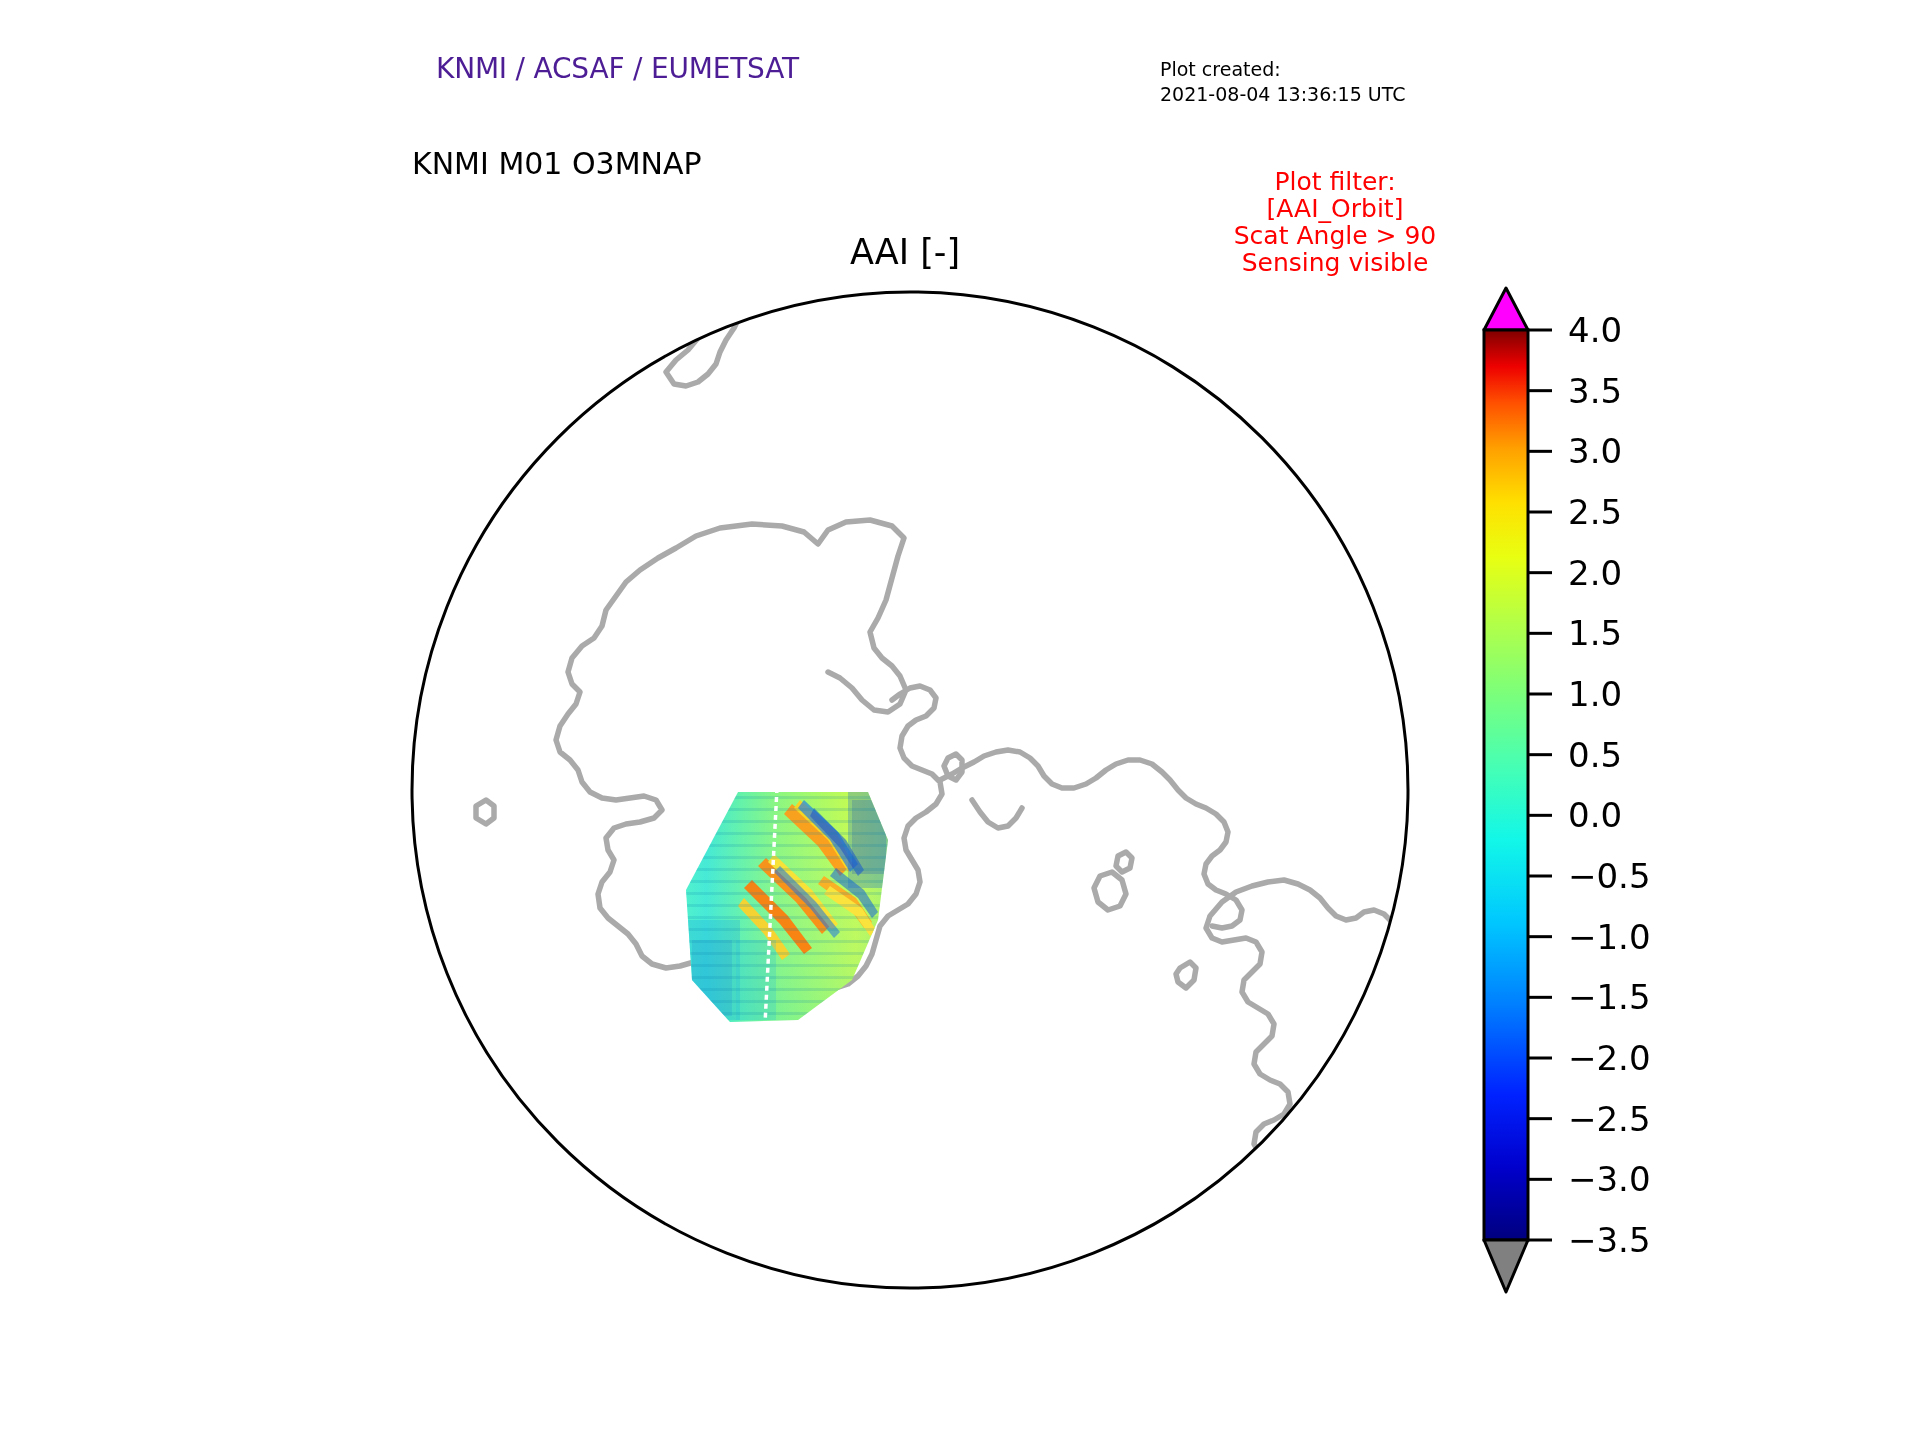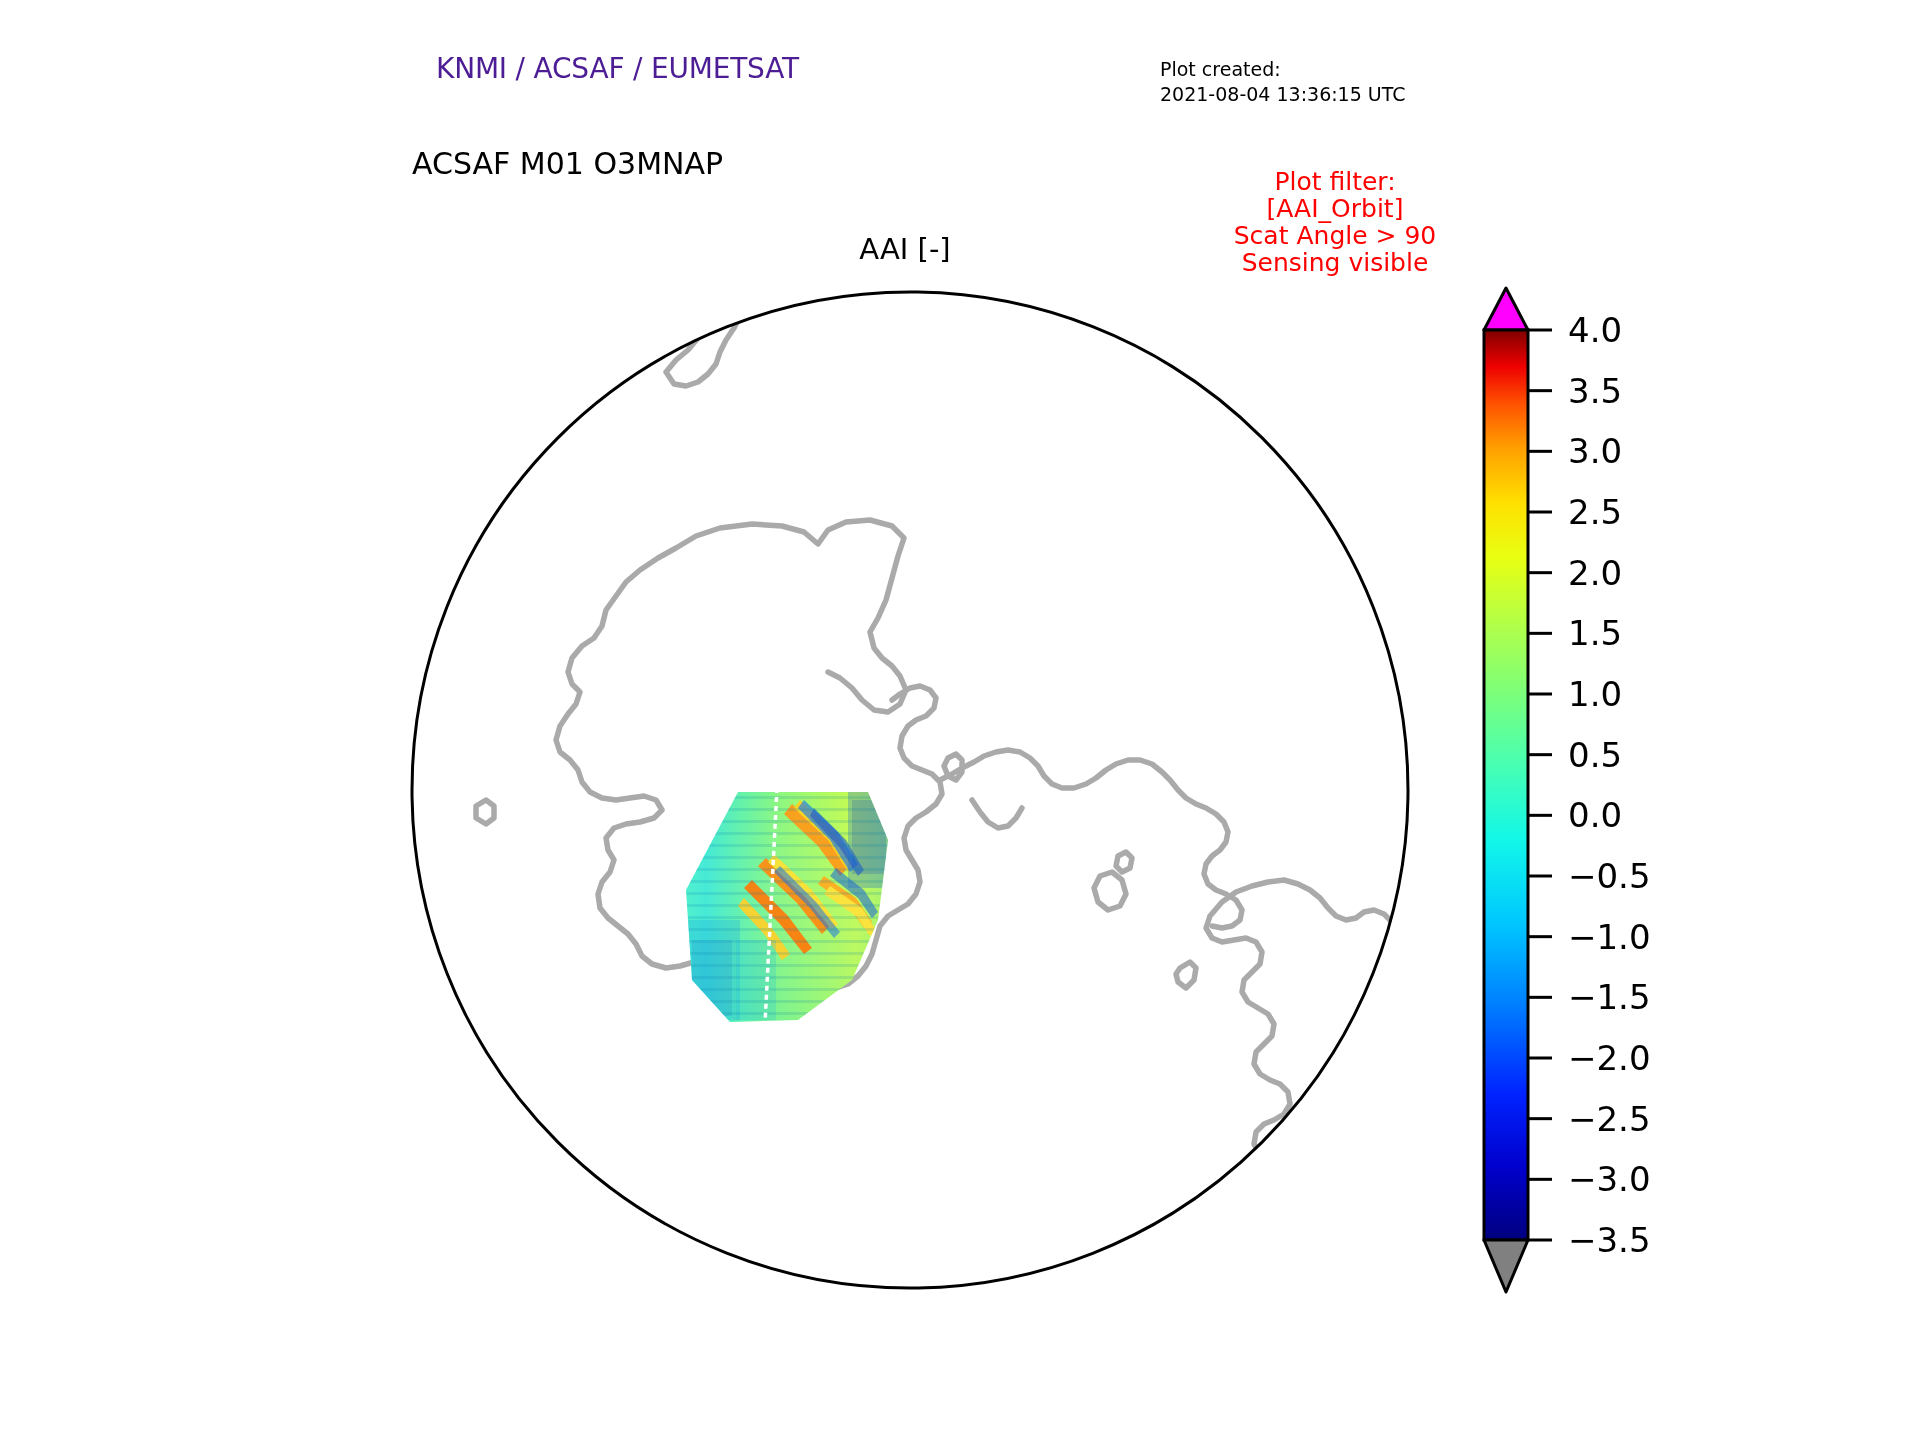--- a/index.html
+++ b/index.html
@@ -54,21 +54,21 @@
     line-height: 27px;
     color: #ff0000;
     white-space: nowrap;
   }
   .plot-title {
     position: absolute;
     left: 700px;
     top: 232px;
     width: 410px;
     text-align: center;
-    font-size: 29px;
+    font-size: 35px;
     white-space: nowrap;
   }
 
   
   #map-area {
     position: absolute;
     left: 400px;
     top: 280px;
     width: 1020px;
     height: 1020px;
@@ -94,21 +94,21 @@
 <body>
 
 <div class="hdr-org">KNMI / ACSAF / EUMETSAT</div>
 
 <div class="hdr-created">
   <div>Plot created:</div>
   <div>2021-08-04 13:36:15 UTC</div>
 </div>
 
 <div class="hdr-product">
-  <div>ACSAF M01 O3MNAP</div>
+  <div>KNMI M01 O3MNAP</div>
 </div>
 
 <div class="hdr-filter">
   <div>Plot filter:</div>
   <div>[AAI_Orbit]</div>
   <div>Scat Angle &gt; 90</div>
   <div>Sensing visible</div>
 </div>
 
 <div class="plot-title">AAI [-]</div>

